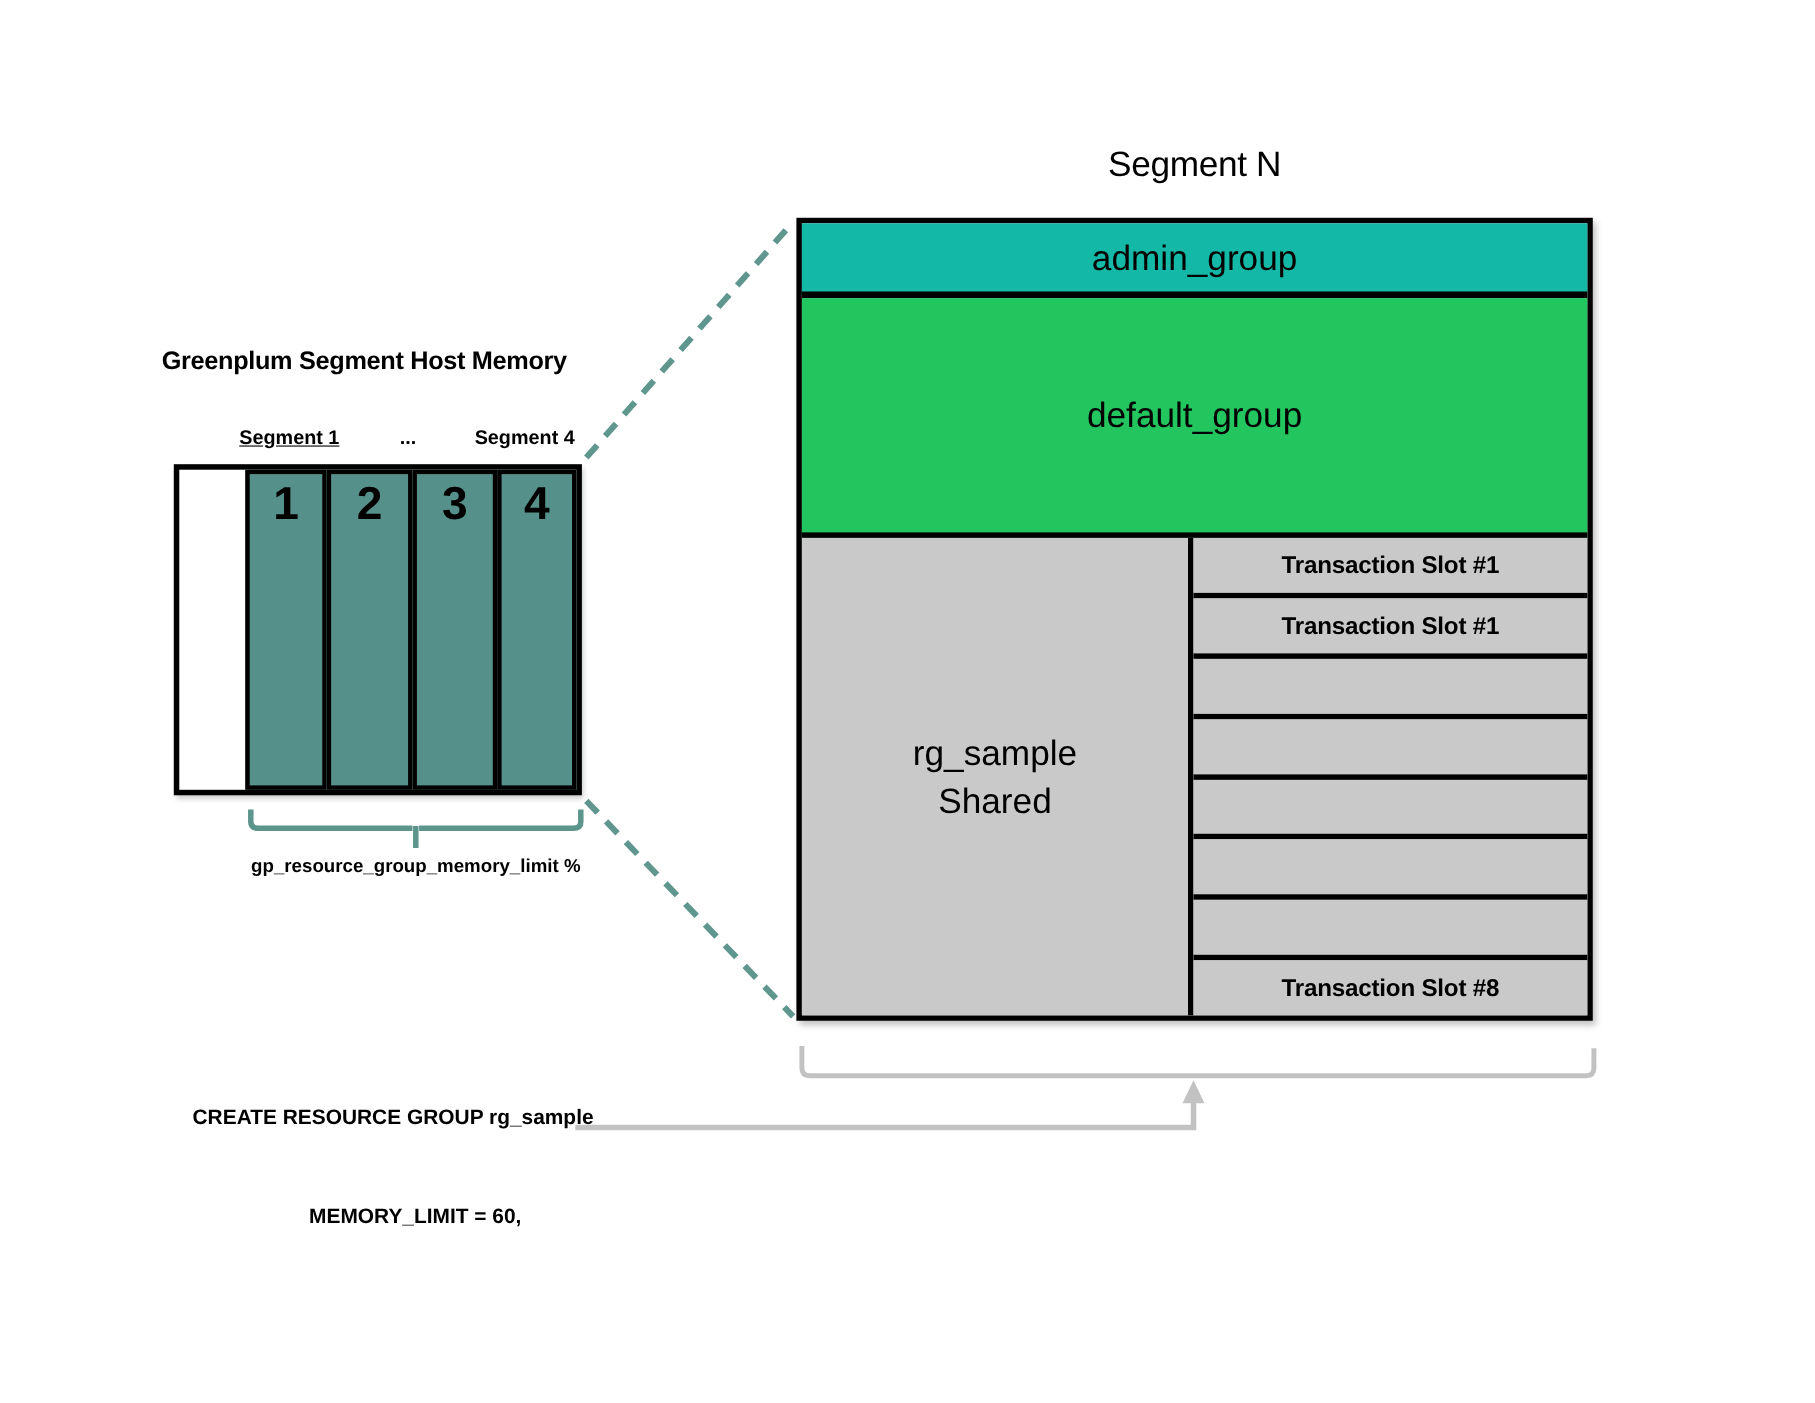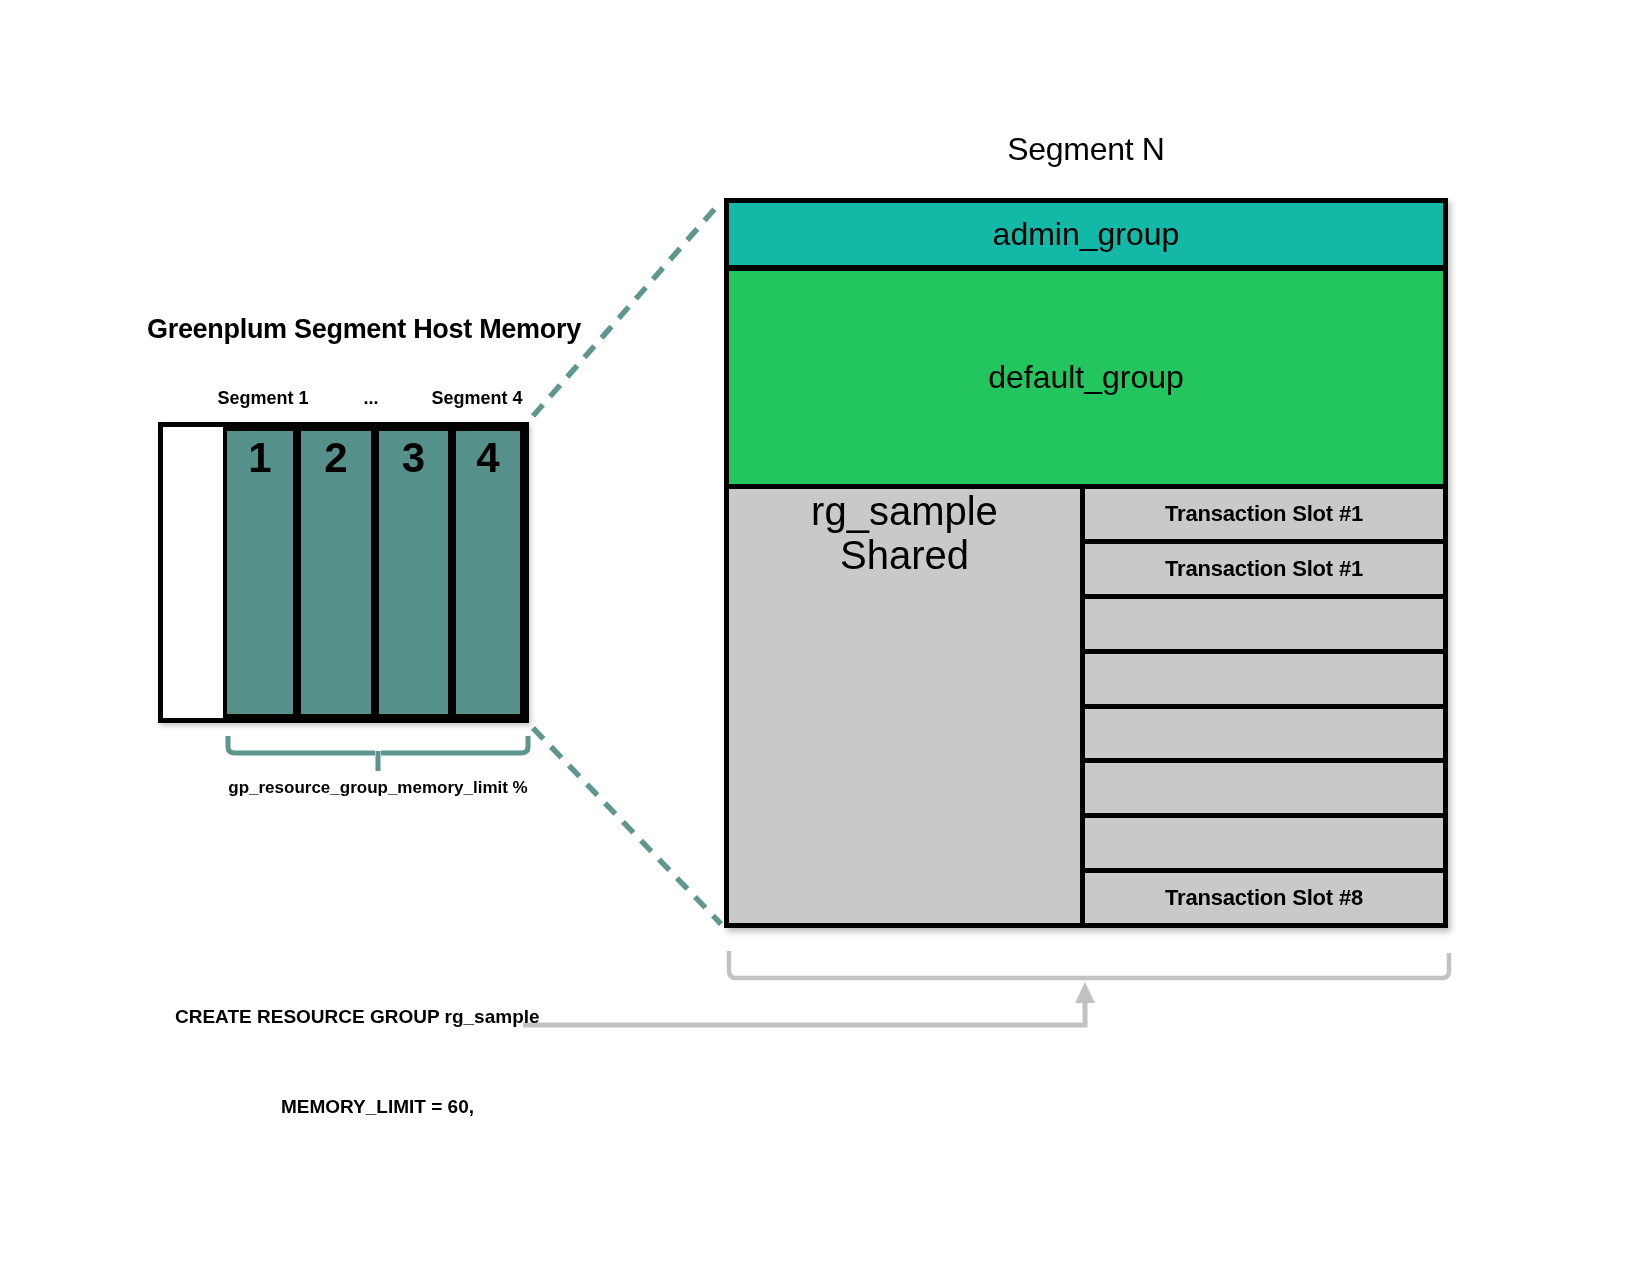--- a/index.html
+++ b/index.html
@@ -2,23 +2,23 @@
 <html><head>
 <meta charset="utf-8">
 <style>
   html,body{margin:0;padding:0;background:#ffffff;}
   body{width:1650px;height:1275px;position:relative;overflow:hidden;
        font-family:"Liberation Sans", sans-serif;color:#000;}
   .abs{position:absolute;}
   .ctr{text-align:center;}
 
   
-  #left-title{left:147px;top:314px;font-size:27px;font-weight:600;letter-spacing:-0.3px;white-space:nowrap;}
+  #left-title{left:147px;top:314px;font-size:23px;font-weight:600;letter-spacing:-0.3px;white-space:nowrap;}
   .seg-label{top:388px;font-size:18px;font-weight:700;width:140px;white-space:nowrap;}
-  #seg-label-1{left:193px;}
+  #seg-label-1{left:193px;text-decoration:underline;}
   #seg-label-dots{left:301px;}
   #seg-label-4{left:407px;}
 
   #small-box{left:158px;top:422px;width:371px;height:301px;border:5px solid #000;
              box-sizing:border-box;background:#fff;box-shadow:2px 3px 5px rgba(0,0,0,.22);}
   .mem-col{position:absolute;top:0;height:291px;background:#55918a;border:4px solid #000;
            box-sizing:border-box;box-shadow:2px 2px 3px rgba(0,0,0,.25);}
   .mem-col .num{margin-top:6px;text-align:center;font-size:42px;font-weight:600;line-height:1;}
   #mem-col-1{left:60px;width:74px;}
   #mem-col-2{left:134px;width:78px;}
@@ -37,22 +37,22 @@
   #big-box{left:724px;top:198px;width:724px;height:730px;border:5px solid #000;
            box-sizing:border-box;background:#fff;box-shadow:3px 4px 6px rgba(0,0,0,.25);}
   #admin-band{left:0;top:0;width:714px;height:68px;background:#14b8a6;border-bottom:6px solid #000;
               box-sizing:border-box;display:flex;align-items:center;justify-content:center;
               font-size:32px;font-weight:500;}
   #default-band{left:0;top:68px;width:714px;height:218px;background:#22c55e;border-bottom:5px solid #000;
               box-sizing:border-box;display:flex;align-items:center;justify-content:center;
               font-size:32px;font-weight:500;}
   #bottom-region{left:0;top:286px;width:714px;height:434px;display:flex;}
   #shared-panel{width:356px;box-sizing:border-box;border-right:5px solid #000;background:#c9c9c9;
-                display:flex;flex-direction:column;align-items:center;
-                font-size:40px;font-weight:500;line-height:44px;}
+                display:flex;flex-direction:column;align-items:center;justify-content:center;
+                font-size:32px;font-weight:500;line-height:44px;}
   #slot-stack{flex:1;display:flex;flex-direction:column;border-radius:24px;}
   .slot{flex:1;background:#c9c9c9;border-bottom:5px solid #000;box-sizing:border-box;
         display:flex;align-items:center;justify-content:center;
         font-size:22px;font-weight:700;letter-spacing:-0.2px;}
   .slot:last-child{border-bottom:none;}
 
   
   #overlay{left:0;top:0;width:1650px;height:1275px;pointer-events:none;}
 </style>
 </head>

